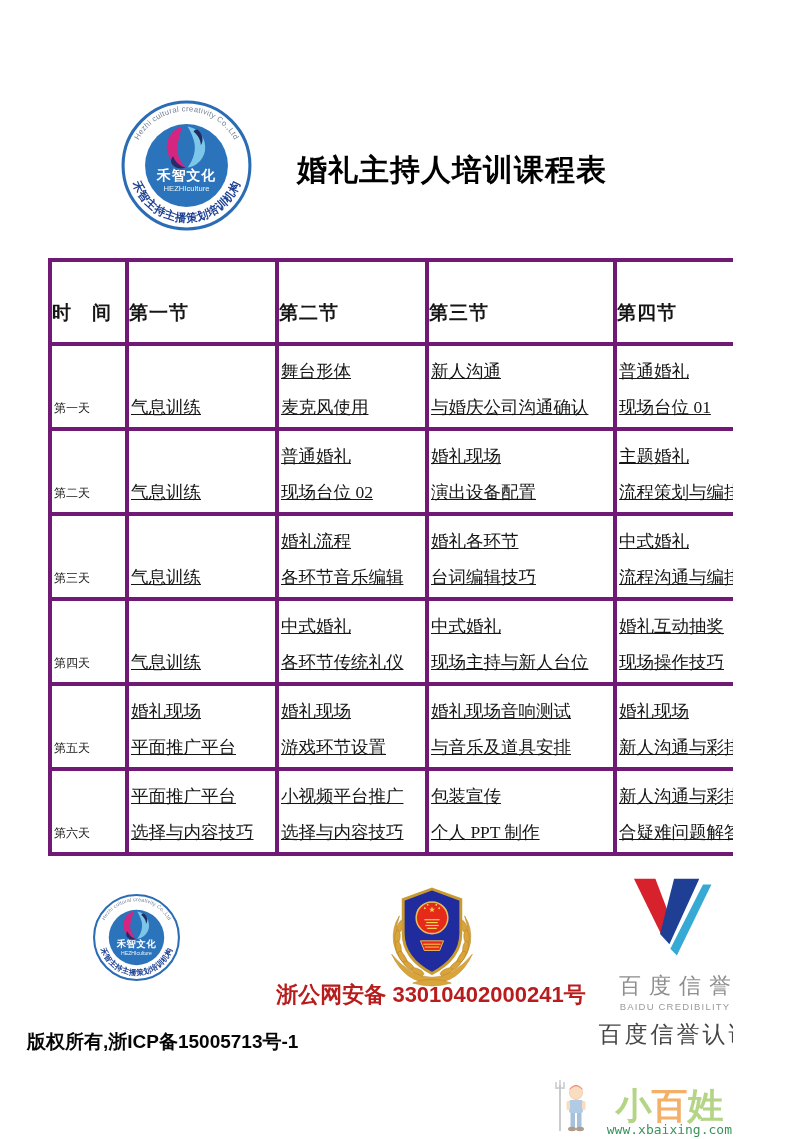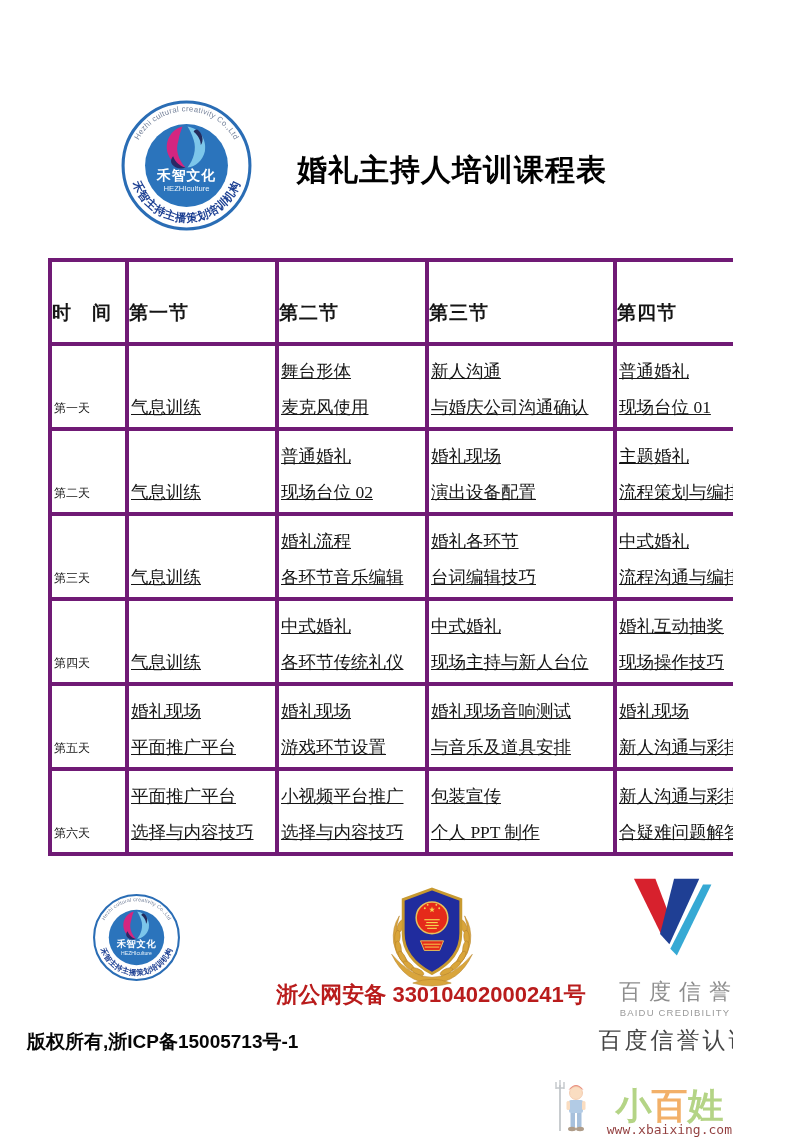--- a/index.html
+++ b/index.html
@@ -24,31 +24,31 @@
 
   
   .logo-foot   { position:absolute; left:92px;  top:893px; }
   .copyright   { position:absolute; left:27px;  top:1001px; font:700 19px "Liberation Sans",sans-serif; color:#060606; white-space:nowrap;margin-top:28px; }
   .police-badge{ position:absolute; left:384px; top:881px; }
   .police-text { position:absolute; left:275px; top:980px; width:312px; text-align:center;
                  font:700 22px "Liberation Sans",sans-serif; color:#b91c1c; white-space:nowrap; }
   .baidu       { position:absolute; left:595px; top:877px; width:160px; text-align:center;
                  font-family:"Liberation Sans",sans-serif; }
   .baidu-v     { display:block; margin:0 auto; }
-  .baidu-cn    { margin-top:16px; font-size:22px; font-weight:500; color:#8e8e8e; letter-spacing:8px; text-indent:8px; }
+  .baidu-cn    { margin-top:10px; font-size:22px; font-weight:500; color:#8e8e8e; letter-spacing:8px; text-indent:8px; }
   .baidu-en    { margin-top:0; font-size:9.5px; color:#9a9a9a; letter-spacing:1.2px; }
   .baidu-cert  { margin-top:7px; font-size:23px; color:#454545; letter-spacing:3px; text-indent:3px;font-family:Liberation Mono, monospace; }
 
   
   .watermark { position:absolute; right:1px; bottom:2px; display:flex; align-items:flex-end; gap:14px; opacity:.85; }
   .wm-text   { text-align:center; }
   .wm-name span { font:700 36px "Liberation Sans",sans-serif; line-height:1; }
   .wm-c1,.wm-c3 { color:#a8cd71; }
   .wm-c2 { color:#f0a34f; }
-  .wm-url { font:400 13px "DejaVu Sans Mono",monospace; color:#7f1d1d; margin-top:-2px; white-space:nowrap; }
+  .wm-url { font:400 13px "DejaVu Sans Mono",monospace; color:#15803d; margin-top:-2px; white-space:nowrap; }
 </style>
 </head>
 <body>
 
 <div class="page">
 
   <svg width="0" height="0" style="position:absolute" aria-hidden="true">
     <defs>
       <g id="hezhiLogo">
         <circle cx="65" cy="65" r="62" fill="#ffffff" stroke="#2a6db5" stroke-width="3"></circle>

